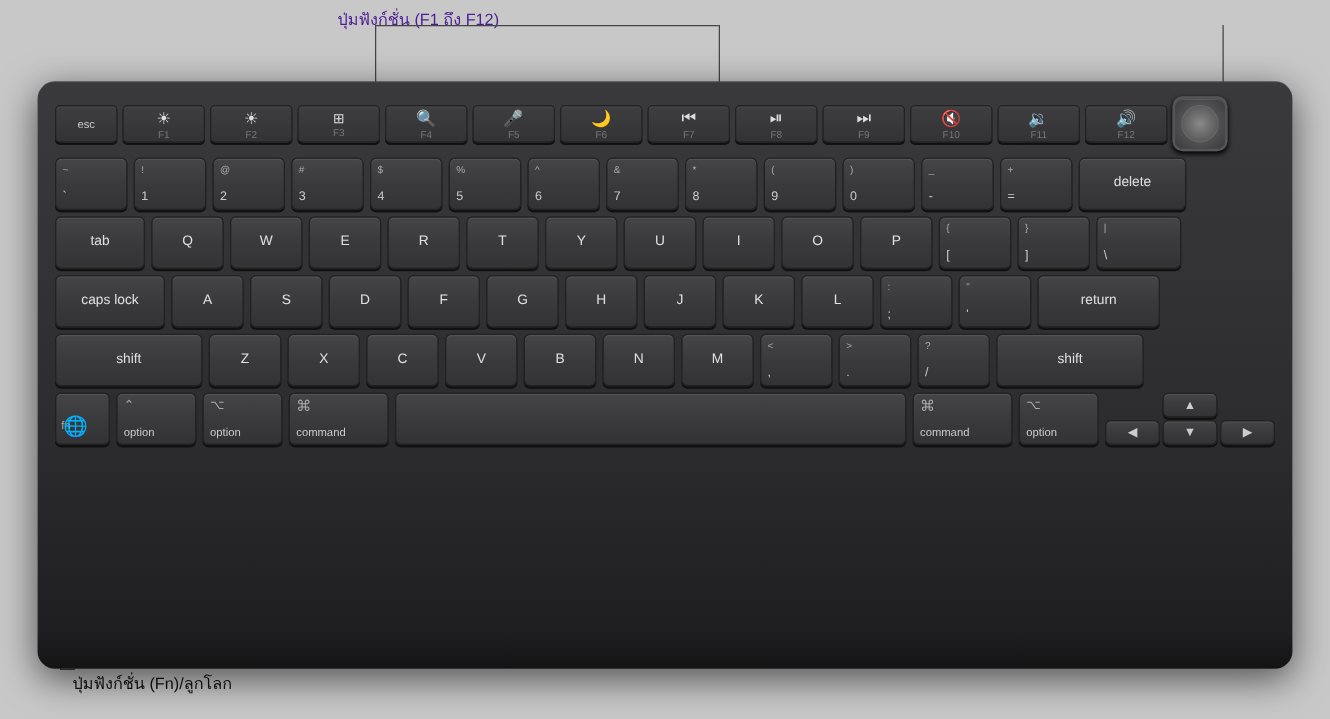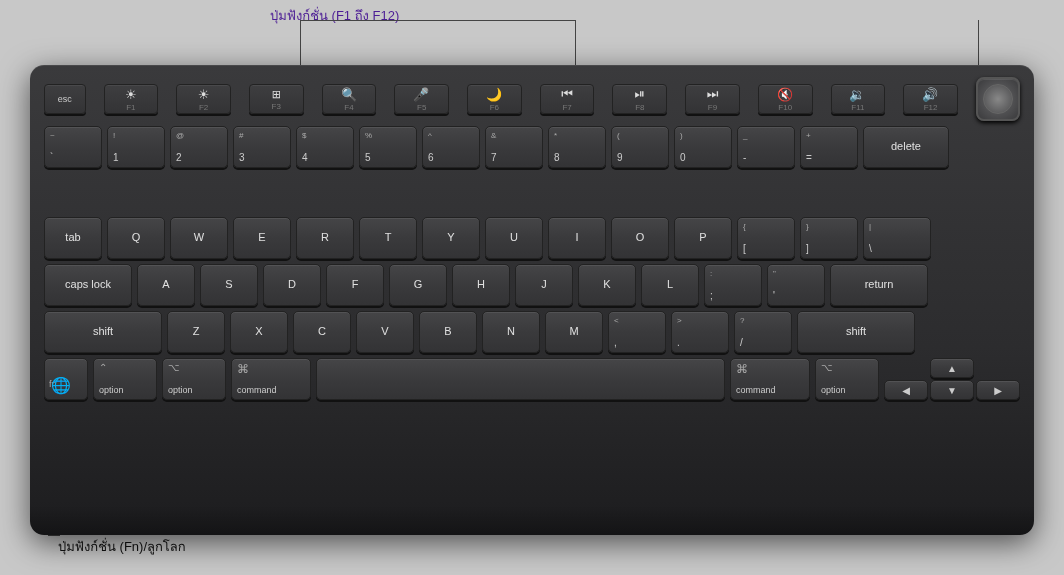--- a/index.html
+++ b/index.html
@@ -67,39 +67,39 @@
     }
     .key .bottom-label {
       font-size: 10px;
       position: absolute;
       bottom: 4px;
       left: 5px;
       color: #ccc;
     }
     .w-1 { width: 58px; }
     .w-del { width: 86px; }
-    .w-tab { width: 58px; margin-top: 44px; }
+    .w-tab { width: 72px; }
     .w-bslash { width: 68px; }
     .w-caps { width: 88px; }
     .w-return { width: 98px; }
     .w-shift { width: 118px; }
     .w-shift-r { width: 118px; }
     .w-fn-key { width: 44px; }
     .w-ctrl { width: 64px; }
     .w-opt { width: 64px; }
     .w-cmd { width: 80px; }
     .w-space { flex: 1; }
     .w-cmd-r { width: 80px; }
     .w-opt-r { width: 64px; }
     .w-arrow { width: 44px; height: 20px; min-height: 20px; }
 
     
     .fkey-row {
       display: flex;
-      gap: 18px;
+      gap: 4px;
       margin-bottom: 5px;
       align-items: center;
     }
     .fkey {
       background: linear-gradient(180deg, #3e3e40 0%, #333335 100%);
       border-radius: 4px;
       border: 1px solid #222;
       box-shadow: 0 2px 0 #111, inset 0 1px 0 rgba(255,255,255,0.06);
       color: #ccc;
       font-size: 9px;

